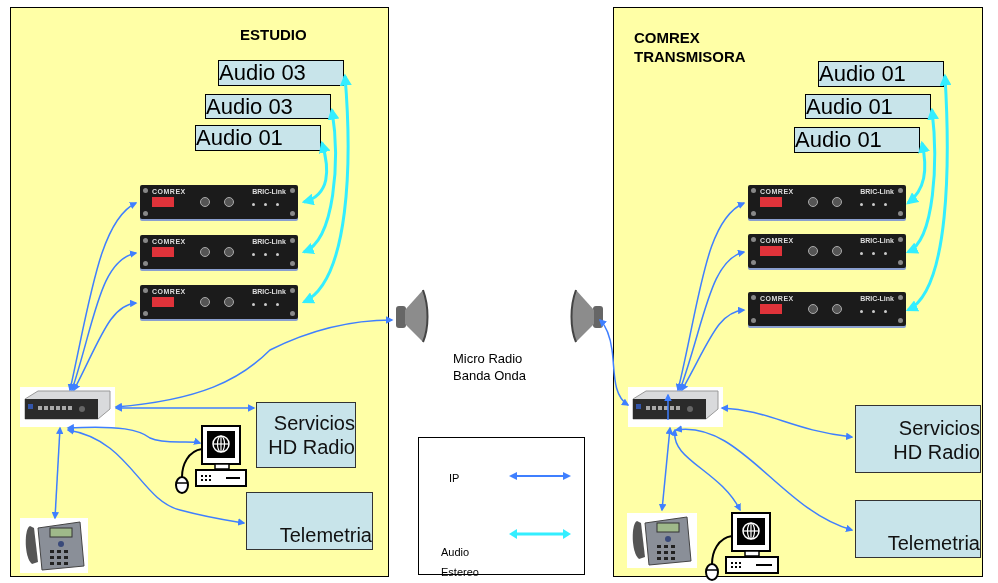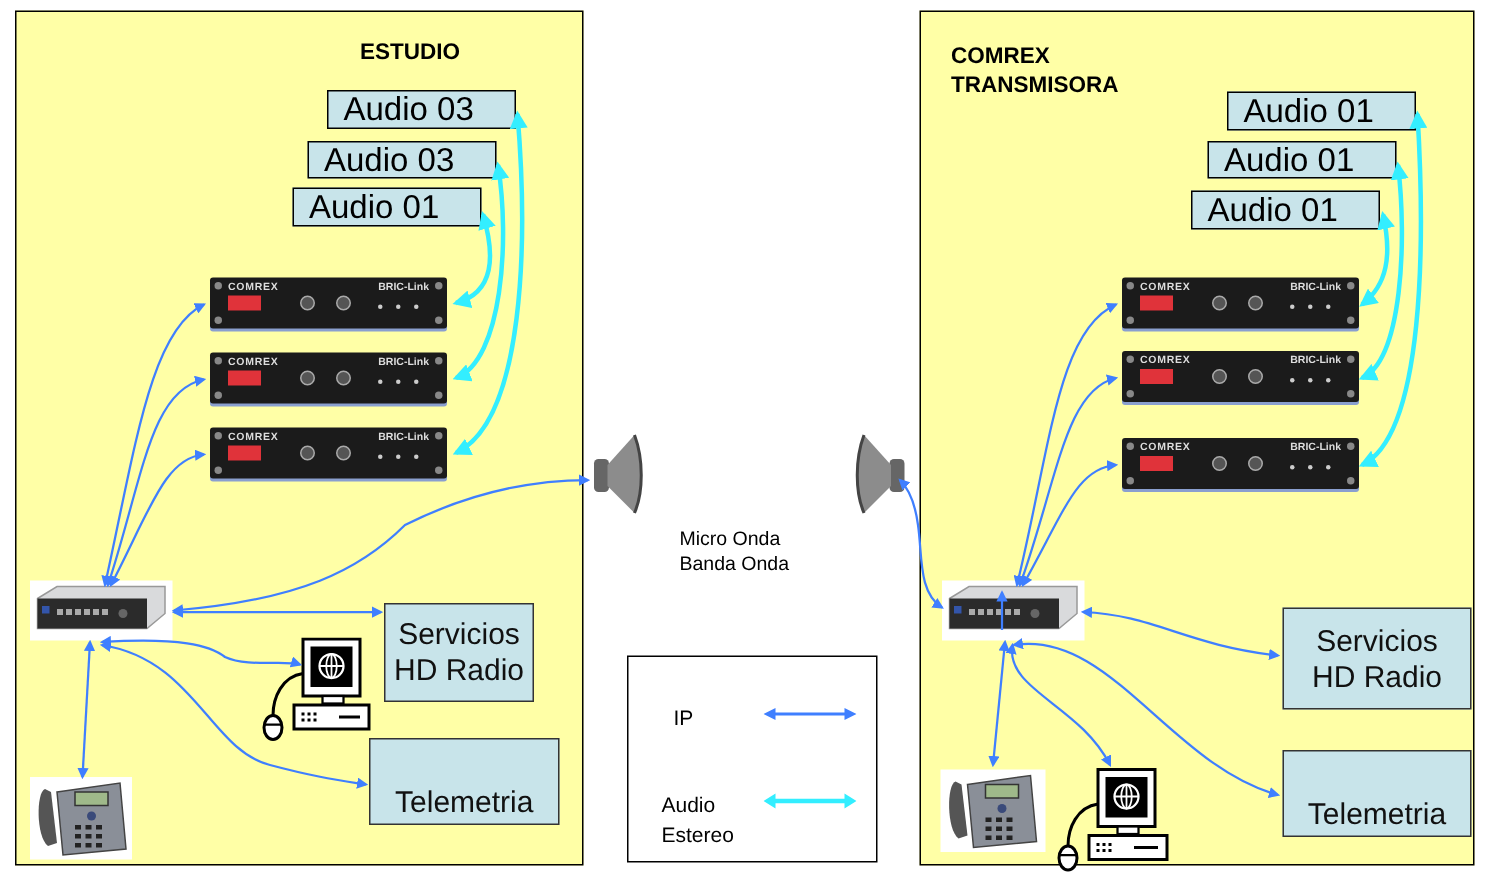--- a/index.html
+++ b/index.html
@@ -1,31 +1,31 @@
 <!DOCTYPE html>
 <html><head>
 <meta charset="utf-8">
 <style>
   html,body{margin:0;padding:0;background:#fff;}
   body{width:998px;height:583px;position:relative;overflow:hidden;font-family:"Liberation Sans",sans-serif;}
   .panel{position:absolute;background:#ffffa6;border:1px solid #000;box-sizing:border-box;}
   .title{position:absolute;font-weight:bold;font-size:15px;color:#000;line-height:19px;}
-  .abox{position:absolute;background:#c8e4ea;border:1px solid #000;box-sizing:border-box;font-size:22px;line-height:24px;color:#000;padding-left:10px;white-space:nowrap;}
-  .svc{position:absolute;background:#c8e4ea;border:1px solid #333;box-sizing:border-box;font-size:20px;line-height:24px;color:#111;text-align:center;}
+  .abox{position:absolute;background:#c8e4ea;border:1px solid #000;box-sizing:border-box;font-size:22px;line-height:24px;color:#000;white-space:nowrap;}
+  .svc{position:absolute;background:#c8e4ea;border:1px solid #333;box-sizing:border-box;font-size:20px;line-height:24px;color:#111;text-align:right;}
   .codec{position:absolute;width:158px;height:34px;background:#1b1b1b;border-radius:2px;box-shadow:0 2px 0 #8a9fcf;}
   .codec .brand{position:absolute;left:12px;top:3px;color:#ddd;font-size:7px;font-weight:bold;letter-spacing:.5px;}
   .codec .model{position:absolute;right:12px;top:3px;color:#ddd;font-size:7px;font-weight:bold;}
   .codec .red{position:absolute;left:12px;top:12px;width:22px;height:10px;background:#e0333a;}
   .codec .jack{position:absolute;top:12px;width:8px;height:8px;border-radius:50%;background:#555;border:1px solid #aaa;}
   .codec .led{position:absolute;top:18px;width:3px;height:3px;background:#ccc;border-radius:50%;}
   .codec .screw{position:absolute;width:5px;height:5px;border-radius:50%;background:#888;}
   .switch{position:absolute;background:#fff;}
   .mid-text{position:absolute;font-size:13px;line-height:17px;color:#000;}
   .legend{position:absolute;left:418px;top:437px;width:167px;height:138px;border:1px solid #000;background:#fff;box-sizing:border-box;}
-  .legend .lbl{position:absolute;font-size:14px;line-height:20px;color:#000;}
+  .legend .lbl{position:absolute;font-size:11px;line-height:20px;color:#000;}
   svg.overlay{position:absolute;left:0;top:0;pointer-events:none;}
 </style>
 </head>
 <body>
 
 <div class="panel" style="left:10px;top:7px;width:379px;height:570px;"></div>
 <div class="title" style="left:240px;top:25px;">ESTUDIO</div>
 
 <div class="abox" style="left:218px;top:60px;width:126px;height:26px;">Audio 03</div>
 <div class="abox" style="left:205px;top:94px;width:126px;height:25px;">Audio 03</div>
@@ -146,32 +146,32 @@
   <rect x="3" y="20" width="10" height="22" rx="3" fill="#666"></rect>
   <path d="M12,24 L30,4 C36,20 36,42 30,56 L12,38 Z" fill="#8c8c8c"></path>
   <path d="M30,4 C36,20 36,42 30,56" fill="none" stroke="#444" stroke-width="2"></path>
 </svg>
 <svg style="position:absolute;left:566px;top:286px;" width="40" height="60">
   <rect x="27" y="20" width="10" height="22" rx="3" fill="#666"></rect>
   <path d="M28,24 L10,4 C4,20 4,42 10,56 L28,38 Z" fill="#8c8c8c"></path>
   <path d="M10,4 C4,20 4,42 10,56" fill="none" stroke="#444" stroke-width="2"></path>
 </svg>
 <div class="mid-text" style="left:453px;top:350px;">
-  <div>Micro Onda</div>
+  <div>Micro Radio</div>
   <div>Banda Onda</div>
 </div>
 
 <div class="legend">
   <div class="lbl" style="left:30px;top:30px;">IP</div>
   <svg style="position:absolute;left:90px;top:32px;" width="62" height="12">
     <line x1="6" y1="6" x2="56" y2="6" stroke="#3f7fff" stroke-width="2"></line>
     <polygon points="0,6 8,2 8,10" fill="#3f7fff"></polygon>
       <polygon points="62,6 54,2 54,10" fill="#3f7fff"></polygon>
   </svg>
-  <div class="lbl" style="left:22px;top:88px;">
+  <div class="lbl" style="left:22px;top:104px;">
     <div>Audio</div>
     <div>Estereo</div>
   </div>
   <svg style="position:absolute;left:90px;top:90px;" width="62" height="12">
     <line x1="6" y1="6" x2="56" y2="6" stroke="#33eeff" stroke-width="3"></line>
     <polygon points="0,6 8,1 8,11" fill="#33eeff"></polygon>
       <polygon points="62,6 54,1 54,11" fill="#33eeff"></polygon>
   </svg>
 </div>
 

